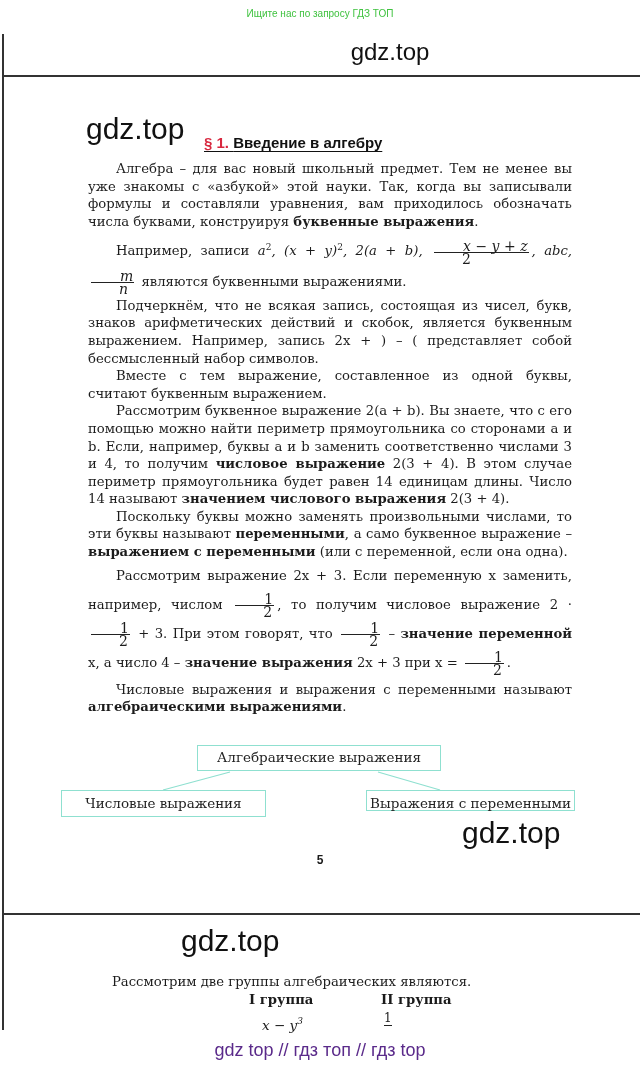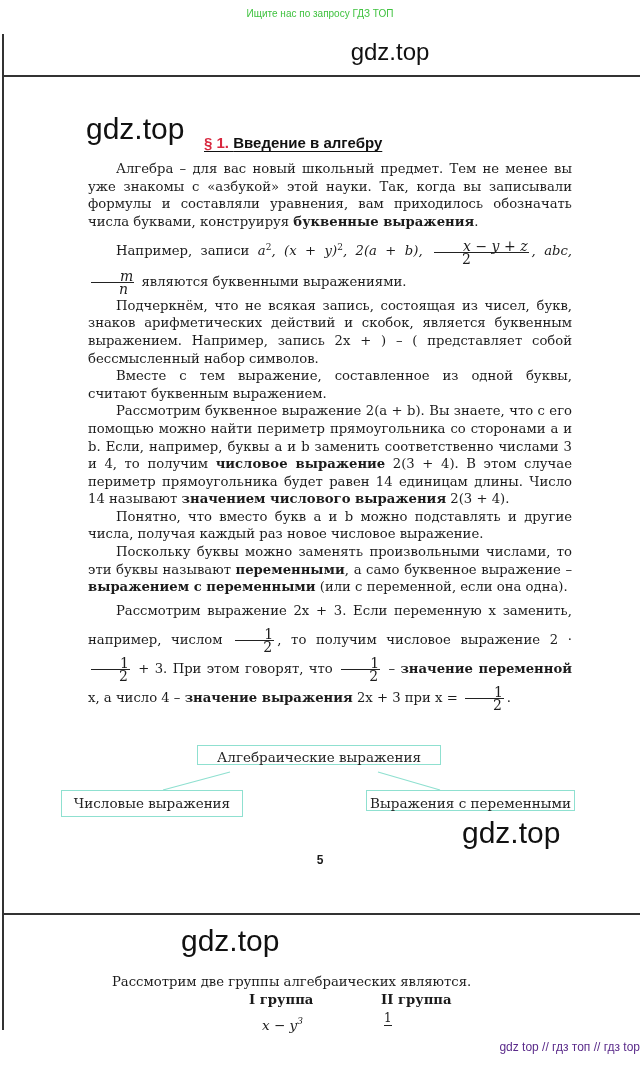--- a/index.html
+++ b/index.html
@@ -42,41 +42,41 @@
       font-size: 14px; line-height: 12px; margin: 0 3px;
     }
     .frac .num { display: block; border-bottom: 1px solid #222; padding: 0 1px; }
     .frac .den { display: block; }
     .line-tall { line-height: 30px; }
 
     .box {
       border: 1.5px solid #8fe0d0; background: #fff; text-align: center;
       font-size: 13.5px; color: #222; box-sizing: border-box;
     }
-    .box-top { left: 197px; top: 745px; width: 244px; height: 20px; line-height: 23px; }
-    .box-left { left: 61px; top: 790px; width: 182px; height: 27px; line-height: 24px; }
+    .box-top { left: 197px; top: 745px; width: 244px; height: 26px; line-height: 23px; }
+    .box-left { left: 61px; top: 790px; width: 205px; height: 27px; line-height: 24px; }
     .box-right { left: 366px; top: 790px; width: 209px; height: 21px; line-height: 24px; }
     .connector { position: absolute; left: 0; top: 0; }
 
     .page-num {
       left: 0; width: 640px; top: 853px; text-align: center;
       font-family: "Liberation Sans", sans-serif; font-weight: 700; font-size: 12px;
     }
 
     .p2-intro { left: 112px; top: 974px; font-size: 13.2px; color: #1c1c1c; }
     .group-head { font-weight: 700; font-size: 13.2px; top: 992px; }
     .g1-head { left: 249px; }
     .g2-head { left: 381px; }
     .g1-expr { left: 262px; top: 1016px; font-size: 13.5px; font-style: italic; }
     .g1-expr sup { font-size: 9px; }
     .g2-expr { left: 384px; top: 1012px; font-size: 12px; border-bottom: 1px solid #222; line-height: 13px; }
 
     .bottom-banner {
-      left: 0; top: 1040px; width: 640px; text-align: right;
-      font-family: "Liberation Sans", sans-serif; font-size: 12px; color: #5a2a8a;
+      left: 0; top: 1040px; width: 640px; text-align: center;
+      font-family: "Liberation Sans", sans-serif; font-size: 18px; color: #5a2a8a;
     }
   </style>
 </head>
 <body>
 
 <div class="abs top-banner">Ищите нас по запросу ГДЗ ТОП</div>
 
 <div class="abs vline" style="top:34px;height:44px;"></div>
 <div class="abs hline" style="top:75px;"></div>
 <div class="abs vline" style="top:77px;height:838px;"></div>
@@ -90,23 +90,23 @@
   <span class="sect">§ 1.</span>
   <span>Введение в алгебру</span>
 </div>
 
 <div class="abs text" style="top:160px;">
   <p><span>Алгебра – для вас новый школьный предмет. Тем не менее вы уже знакомы с «азбукой» этой науки. Так, когда вы записывали формулы и составляли уравнения, вам приходилось обозначать числа буквами, конструируя </span><b>буквенные выражения</b><span>.</span></p>
   <p class="line-tall" style="margin-top:2px;"><span>Например, записи </span><i>a</i><sup style="font-size:9px;">2</sup><i>, (x + y)</i><sup style="font-size:9px;">2</sup><i>, 2(a + b), </i><span class="frac"><span class="num" style="font-style:italic;">x − y + z</span><span class="den">2</span></span><i>, abc, </i><span class="frac"><span class="num" style="font-style:italic;">m</span><span class="den" style="font-style:italic;">n</span></span><span> являются буквенными выражениями.</span></p>
   <p>Подчеркнём, что не всякая запись, состоящая из чисел, букв, знаков арифметических действий и скобок, является буквенным выражением. Например, запись 2x + ) – ( представляет собой бессмысленный набор символов.</p>
   <p>Вместе с тем выражение, составленное из одной буквы, считают буквенным выражением.</p>
   <p><span>Рассмотрим буквенное выражение 2(a + b). Вы знаете, что с его помощью можно найти периметр прямоугольника со сторонами a и b. Если, например, буквы a и b заменить соответственно числами 3 и 4, то получим </span><b>числовое выражение</b><span> 2(3 + 4). В этом случае периметр прямоугольника будет равен 14 единицам длины. Число 14 называют </span><b>значением числового выражения</b><span> 2(3 + 4).</span></p>
-  <p>Понятно, что вместо букв a и b можно подставлять и другие числа, получая каждый раз новое числовое выражение.</p>
   <p><span>Поскольку буквы можно заменять произвольными числами, то эти буквы называют </span><b>переменными</b><span>, а само буквенное выражение – </span><b>выражением с переменными</b><span> (или с переменной, если она одна).</span></p>
   <p class="line-tall" style="line-height:29px;"><span>Рассмотрим выражение 2x + 3. Если переменную x заменить, например, числом </span><span class="frac"><span class="num">1</span><span class="den">2</span></span><span>, то получим числовое выражение 2 · </span><span class="frac"><span class="num">1</span><span class="den">2</span></span><span> + 3. При этом говорят, что </span><span class="frac"><span class="num">1</span><span class="den">2</span></span><span> – </span><b>значение переменной</b><span> x, а число 4 – </span><b>значение выражения</b><span> 2x + 3 при x = </span><span class="frac"><span class="num">1</span><span class="den">2</span></span><span>.</span></p>
+  <p style="margin-top:4px;"><span>Числовые выражения и выражения с переменными называют </span><b>алгебраическими выражениями</b><span>.</span></p>
 </div>
 
 <svg class="connector" width="640" height="1066">
   <line x1="230" y1="772" x2="163" y2="790" stroke="#8fe0d0" stroke-width="1.2"></line>
   <line x1="378" y1="772" x2="440" y2="790" stroke="#8fe0d0" stroke-width="1.2"></line>
 </svg>
 <div class="abs box box-top">Алгебраические выражения</div>
 <div class="abs box box-left">Числовые выражения</div>
 <div class="abs box box-right">Выражения с переменными</div>
 

